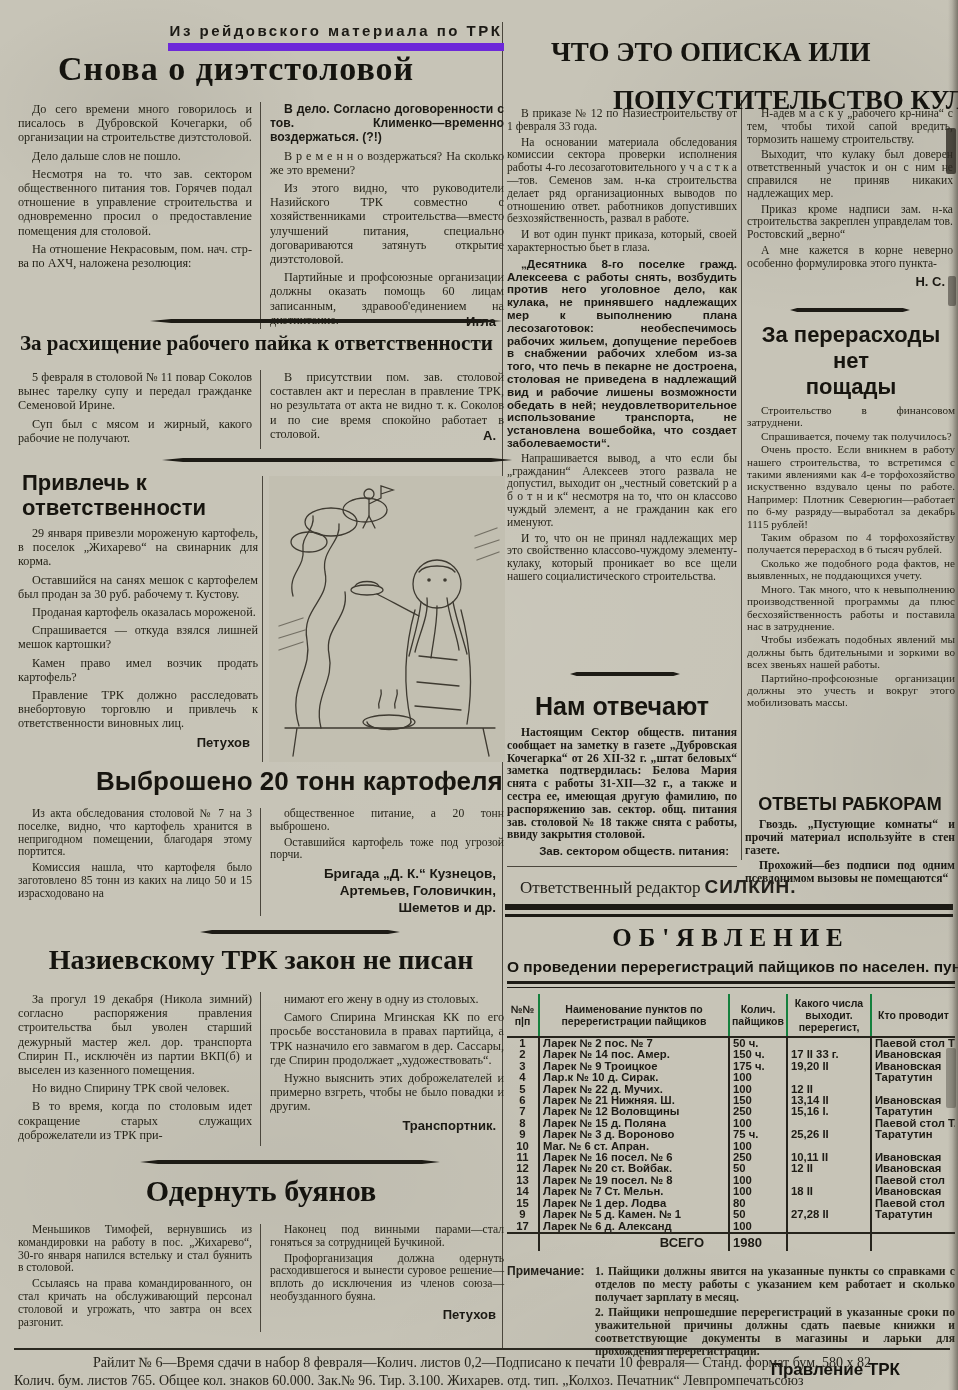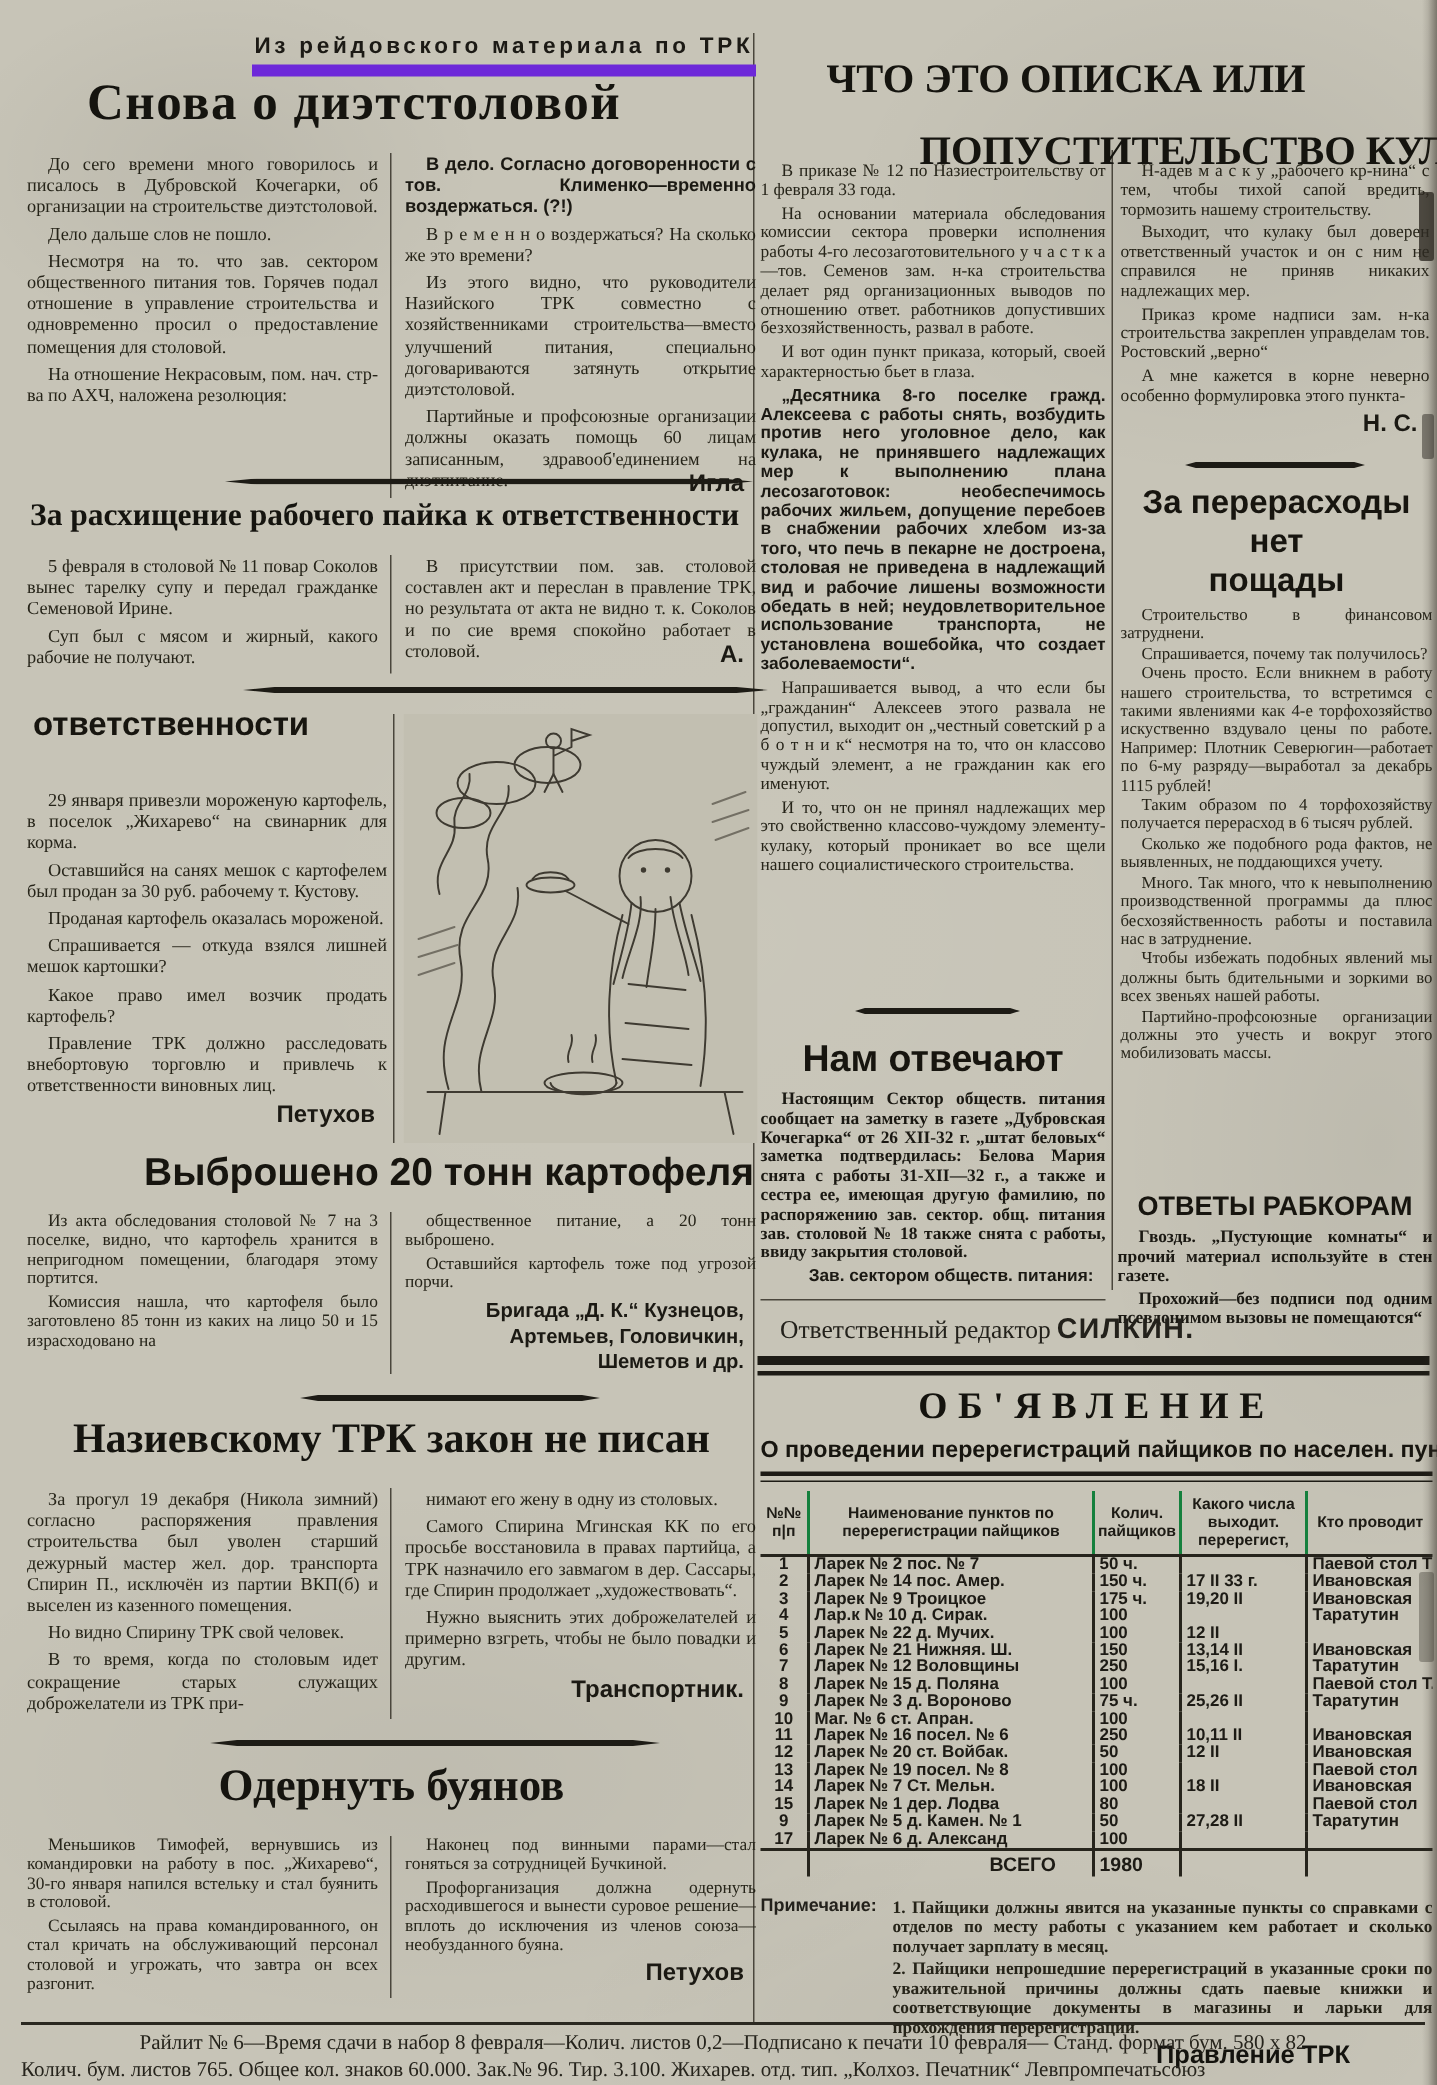--- a/index.html
+++ b/index.html
@@ -25,21 +25,21 @@
   .para{margin:0 0 4px;text-indent:14px;text-align:justify;color:#262419;}
   .t-sm .para{font-size:12.2px;line-height:14.2px;}
   .t-xs .para{font-size:11.6px;line-height:12.8px;margin-bottom:3px;}
   .t-xxs .para{font-size:11.2px;line-height:12.4px;margin-bottom:1px;}
   .para.b{font-weight:bold;color:#1b1913;}
   .para.s{font-family:"Liberation Sans",sans-serif;}
   .cols{display:flex;}
   .cols .col{flex:1;padding-right:8px;min-width:0;}
   .cols .col + .col{border-left:1px solid #4a463c;padding-left:9px;padding-right:0;}
   .sig{text-align:right;font-family:"Liberation Sans",sans-serif;font-weight:bold;
-       font-size:16px;color:#1b1913;padding-right:8px;margin-top:2px;}
+       font-size:13px;color:#1b1913;padding-right:8px;margin-top:2px;}
   .rule-taper{height:4px;background:#1d1b15;
        clip-path:polygon(0 50%,6% 0,94% 0,100% 50%,94% 100%,6% 100%);}
   .vline{width:1px;background:#4a463c;}
   .bar{background:#1d1b15;}
   .hairline{height:1px;background:#4a463c;}
 
   
   .ann-title{font-family:"Liberation Serif",serif;font-weight:bold;font-size:25px;
              letter-spacing:7px;text-align:center;color:#14130e;}
   .ann-sub{font-family:"Liberation Sans",sans-serif;font-weight:bold;font-size:15.5px;
@@ -105,29 +105,30 @@
     <div class="col">
       <div>
           <p class="para">В присутствии пом. зав. столовой составлен акт и переслан в правление ТРК, но результата от акта не видно т. к. Соколов и по сие время спокойно работает в столовой.</p>
         </div>
       <div class="sig" style="margin-top:-17px;">А.</div>
     </div>
   </div>
   <div class="abs rule-taper" style="left:162px;top:458px;width:350px;"></div>
 
   <div class="abs head-sans" style="left:22px;top:470px;width:232px;font-size:22px;line-height:25px;">
+    <div>Привлечь к</div>
     <div>ответственности</div>
   </div>
   <div class="abs t-sm" style="left:18px;top:526px;width:240px;">
     <div>
         <p class="para">29 января привезли мороженую картофель, в поселок „Жихарево“ на свинарник для корма.</p>
         <p class="para">Оставшийся на санях мешок с картофелем был продан за 30 руб. рабочему т. Кустову.</p>
         <p class="para">Проданая картофель оказалась мороженой.</p>
         <p class="para">Спрашивается — откуда взялся лишней мешок картошки?</p>
-        <p class="para">Какое право имел возчик продать картофель?</p>
+        <p class="para">Камен право имел возчик продать картофель?</p>
         <p class="para">Правление ТРК должно расследовать внебортовую торговлю и привлечь к ответственности виновных лиц.</p>
       </div>
     <div class="sig">Петухов</div>
   </div>
   <div class="abs" style="left:262px;top:476px;width:242px;height:286px;border-left:1px solid #4a463c;padding-left:6px;">
     <svg width="236" height="286" viewBox="0 0 236 286">
       <rect x="0" y="0" width="236" height="286" fill="#c2bfb1"></rect>
 
       <path class="ink" d="M30,250 C18,210 44,196 38,164 C32,132 62,124 56,96 C52,74 72,66 70,48"></path>
       <path class="ink" d="M52,252 C44,220 66,206 60,178 C55,152 80,142 76,116"></path>

